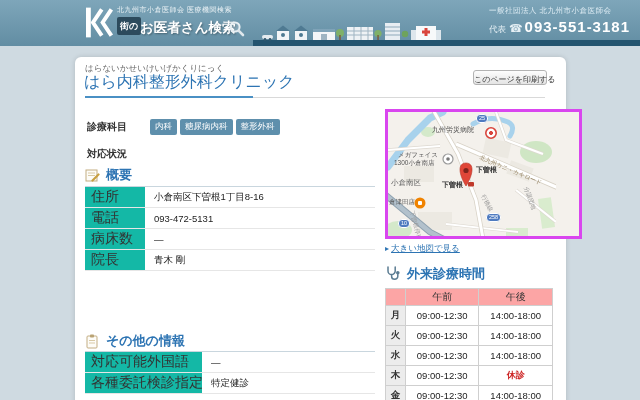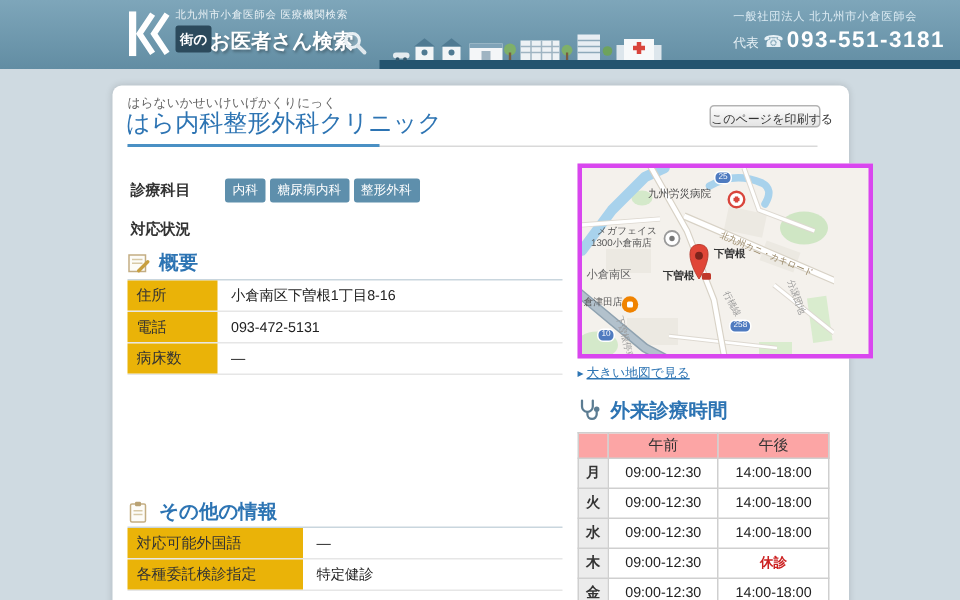--- a/index.html
+++ b/index.html
@@ -50,21 +50,21 @@
   .tags { margin-left:23px; display:flex; gap:3px; }
   .tag { background:#5e8fac; color:#fff; font-size:8.5px; padding:2px 5px; border-radius:2px; white-space:nowrap; }
   .status-row { left:12px; top:86px; }
 
   .sec-head { display:flex; align-items:center; gap:6px; }
   .sec-title { font-size:13px; font-weight:bold; color:#2d74b3; white-space:nowrap; }
   .sec-line { width:290px; height:1px; background:#c9d6de; }
 
   .info-table { width:290px; }
   .info-row { display:flex; height:21px; border-bottom:1px solid #e6e6e6; align-items:stretch; }
-  .info-label { background:#eab308; width:60px; font-size:10px; color:#333; display:flex; align-items:center; padding-left:6px; white-space:nowrap; }
+  .info-label { background:#14b8a6; width:60px; font-size:14px; color:#333; display:flex; align-items:center; padding-left:6px; white-space:nowrap; }
   .info-label.wide { width:117px; }
   .info-value { font-size:9.5px; color:#222; display:flex; align-items:center; padding-left:9px; white-space:nowrap; }
 
   
   .map {
     left:310px; top:52px; width:197px; height:130px;
     border:3px solid #d946ef; background:#f4f1ec; overflow:hidden; cursor:grab;
   }
   .map-label { position:absolute; font-size:7px; color:#4a4a4a; white-space:nowrap; line-height:1; }
   .map-label.sm { font-size:6.5px; color:#555; }
@@ -199,20 +199,24 @@
       <div class="info-label">住所</div>
       <div class="info-value">小倉南区下曽根1丁目8-16</div>
     </div>
     <div class="info-row">
       <div class="info-label">電話</div>
       <div class="info-value">093-472-5131</div>
     </div>
     <div class="info-row">
       <div class="info-label">病床数</div>
       <div class="info-value">—</div>
+    </div>
+    <div class="info-row">
+      <div class="info-label">院長</div>
+      <div class="info-value">青木 剛</div>
     </div>
   </div>
 
   <div class="abs sec-head" style="left:10px; top:275px;">
     <svg width="15" height="15" viewBox="0 0 15 15">
       <rect x="2" y="2" width="10" height="12" rx="1" fill="#fdfcf8" stroke="#c3ad82" stroke-width="1"></rect>
       <rect x="5" y="0.5" width="4" height="3" rx="0.8" fill="#b9a273"></rect>
       <line x1="4" y1="6.5" x2="10" y2="6.5" stroke="#d8c9a6" stroke-width="1"></line>
       <line x1="4" y1="9" x2="10" y2="9" stroke="#d8c9a6" stroke-width="1"></line>
     </svg>

